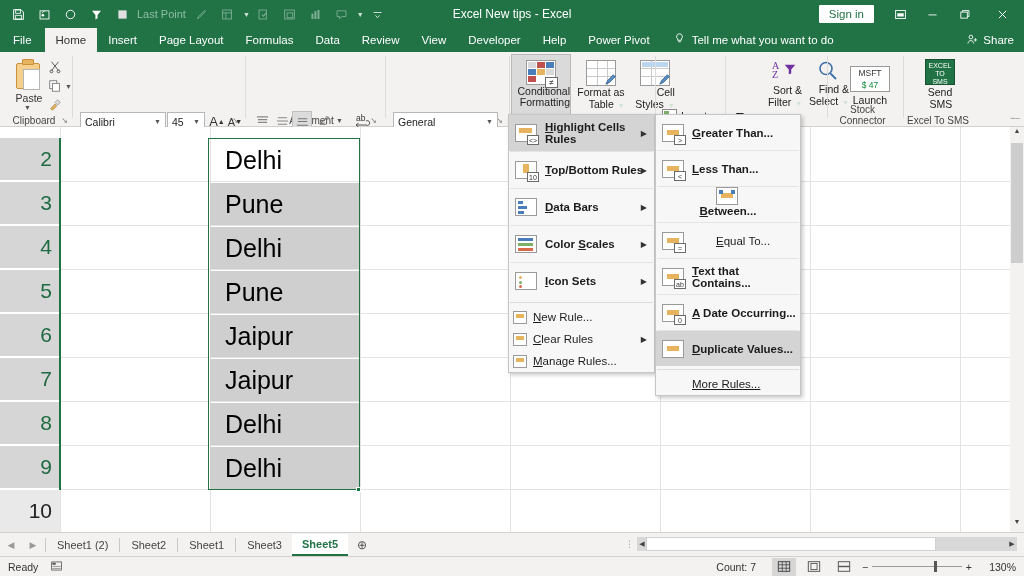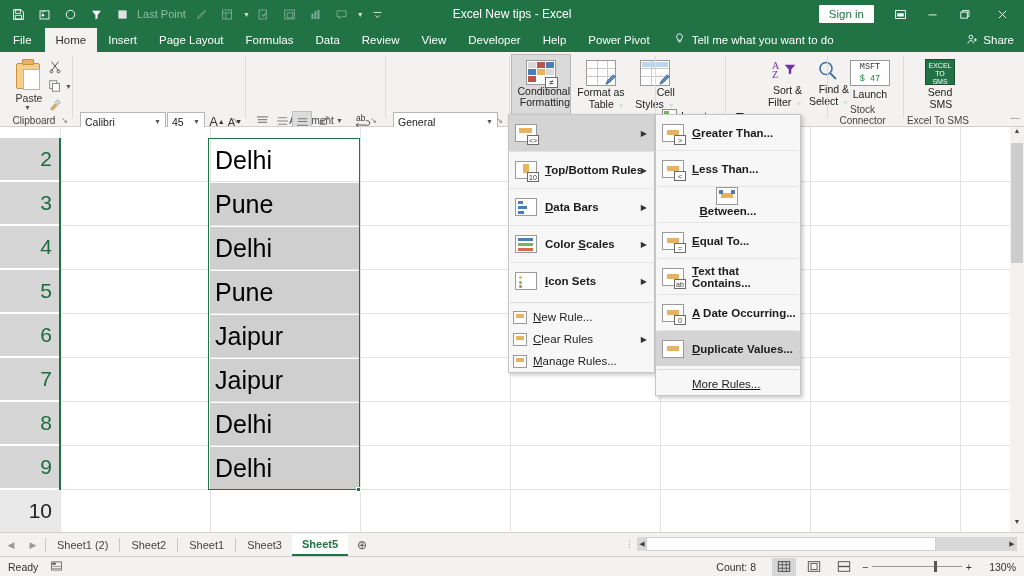--- a/index.html
+++ b/index.html
@@ -157,21 +157,21 @@
     background:#d6d6d6; border-bottom:1px solid #fff;
     color:#1e6b41; font-size:21px;
     display:flex; align-items:center; justify-content:flex-end;
     padding-right:8px;
   }
   .rowhdr.unsel { background:#e9e9e9; color:#222; }
   .gridline-h { position:absolute; left:60px; height:1px; background:#e3e3e3; }
   .gridline-v { position:absolute; top:0; width:1px; background:#e3e3e3; }
   .cell {
     position:absolute; display:flex; align-items:center;
-    font-size:25px; color:#000; padding-left:5px;
+    font-size:25px; color:#000; padding-left:15px;
     font-family:"Liberation Sans", sans-serif;
   }
   .cell.selected-bg { background:#cfcfcf; }
   .sel-range {
     position:absolute; border:1px solid #217346; pointer-events:none;
   }
   .sel-handle {
     position:absolute; width:5px; height:5px; background:#217346;
     border:1px solid #fff;
   }
@@ -669,21 +669,21 @@
           </svg>
       </div>
       <div class="bb-label"><span>Find &amp;</span><br><span>Select</span> <span class="caret">▼</span></div>
     </div>
     <div class="grp-div" style="left:827px;"></div>
 
     <div class="grp" style="left:828px; width:73px;">
       <div class="grp-label">Stock Connector</div>
     </div>
     <div class="bigbtn" style="left:845px; width:50px;">
-      <div class="cell-badge" style="margin-top:6px;font-family:Liberation Mono, monospace;">
+      <div class="cell-badge" style="margin-top:12px;">
         <div>MSFT</div>
         <div class="g">$ 47</div>
       </div>
       <div class="bb-label" style="margin-top:3px;">Launch</div>
     </div>
     <div class="grp-div" style="left:903px;"></div>
 
     <div class="grp" style="left:904px; width:72px;">
       <div class="grp-label">Excel To SMS</div>
     </div>
@@ -747,20 +747,21 @@
     <div class="vs-btn" style="bottom:0;">▼</div>
   </div>
 
   <div class="menu" style="left:508px; top:114px; width:147px;">
     <div id="cf-menu-items">
         <div class="mitem hl" style="height: 36px;">
           <span class="mico">
             <span class="bar" style="left:3px;top:3px;width:13px;height:5px;"></span>
             <span class="badge">&lt;&gt;</span>
           </span>
+          <span style="font-weight:bold;"><span class="mu">H</span>ighlight Cells Rules</span>
           <span class="marrow">▶</span>
         </div>
         <div style="height: 1px; background: rgb(228, 228, 228); margin: 0px 1px;"></div>
         <div class="mitem" style="height: 36px;">
           <span class="mico">
             <span class="bar" style="left:7px;top:2px;width:6px;height:9px;"></span>
             <span class="badge">10</span>
           </span>
           <span style="font-weight:bold;"><span class="mu">T</span>op/Bottom Rules</span>
           <span class="marrow">▶</span>
@@ -845,21 +846,21 @@
             <span class="blu" style="left:14px;top:2px;width:4px;height:4px;"></span>
           </span>
           <span style="font-weight:bold;"><span class="mu">B</span>etween...</span>
         </div>
         <div style="height: 1px; background: rgb(228, 228, 228); margin: 0px 1px;"></div>
         <div class="mitem" style="height: 35px;">
           <span class="mico">
             <span class="bar" style="left:4px;top:5px;width:12px;height:5px;"></span>
             <span class="badge">=</span>
           </span>
-          <span style="font-weight:bold;"><span class="mu">E</span>qual To...</span>
+          <span style="font-weight:normal;margin-left:24px;"><span class="mu">E</span>qual To...</span>
         </div>
         <div style="height: 1px; background: rgb(228, 228, 228); margin: 0px 1px;"></div>
         <div class="mitem" style="height: 35px;">
           <span class="mico">
             <span class="bar" style="left:4px;top:5px;width:12px;height:5px;"></span>
             <span class="badge">ab</span>
           </span>
           <span style="font-weight:bold;"><span class="mu">T</span>ext that Contains...</span>
         </div>
         <div style="height: 1px; background: rgb(228, 228, 228); margin: 0px 1px;"></div>
@@ -913,21 +914,21 @@
       <span>Ready</span>
       <span>
         <svg width="13" height="12" viewBox="0 0 16 14">
             <rect x="2" y="2" width="12" height="10" fill="none" stroke="#555" stroke-width="1"></rect>
             <rect x="3" y="3" width="4" height="2.5" fill="#555"></rect>
             <path d="M3 7.5h10M3 10h10" stroke="#888" stroke-width="1"></path>
           </svg>
       </span>
     </div>
     <div class="sb-right">
-      <span style="margin-right:10px;">Count: 8</span>
+      <span style="margin-right:10px;">Count: 7</span>
       <span class="viewbtn on">
         <svg width="14" height="13" viewBox="0 0 16 14">
             <rect x="1.5" y="1.5" width="13" height="11" fill="none" stroke="#444" stroke-width="1.1"></rect>
             <path d="M1.5 5h13M1.5 9h13M6 1.5v11M10.5 1.5v11" stroke="#444" stroke-width=".9"></path>
           </svg>
       </span>
       <span class="viewbtn">
         <svg width="14" height="13" viewBox="0 0 16 14">
             <rect x="1.5" y="1.5" width="13" height="11" fill="none" stroke="#555" stroke-width="1.1"></rect>
             <rect x="4.5" y="3.5" width="7" height="7" fill="none" stroke="#555" stroke-width="1"></rect>

